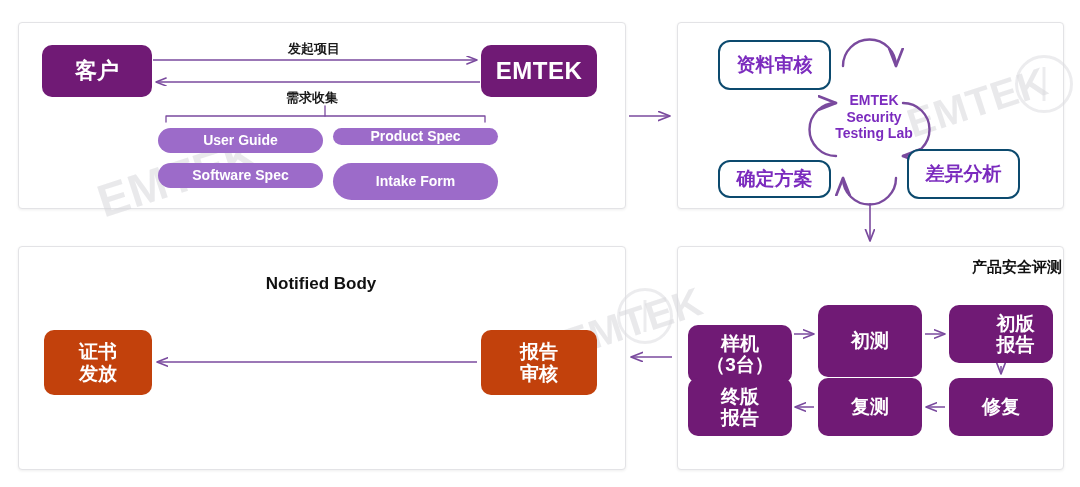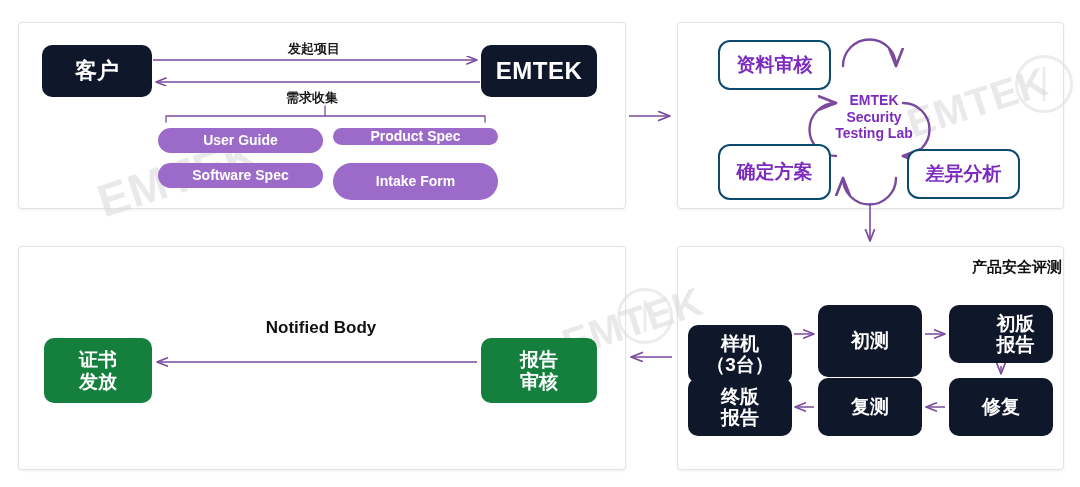--- a/index.html
+++ b/index.html
@@ -56,23 +56,23 @@
     position:absolute;
     display:flex;align-items:center;justify-content:center;
     text-align:center;
     color:#ffffff;
     font-weight:700;
     line-height:1.12;
     border-radius:10px;
     box-sizing:border-box;
     white-space:pre-line;
   }
-  .fill-mid{ background:#0f172a; }
+  .fill-mid{ background:#701a75; }
   .fill-mid2{ background:#9c6bc9; }
-  .fill-deep{ background:#15803d;margin-top:8px; }
+  .fill-deep{ background:#c2410c; }
   .outline{
     background:#ffffff;
     border:2px solid #0c4a6e;
     color:#7b2bbe;
     border-radius:12px;
   }
   .pill{ border-radius:999px; }
 
   
   #n-customer{left:42px; top:45px; width:110px; height:52px; font-size:22px;}
@@ -87,34 +87,34 @@
   #lbl-collect{left:286px; top:89px;}
 
   #p-user-guide   {left:158px; top:128px; width:165px; height:25px; font-size:14px;}
   #p-product-spec {left:333px; top:128px; width:165px; height:17px; font-size:14px;}
   #p-software-spec{left:158px; top:163px; width:165px; height:25px; font-size:14px;}
   #p-intake-form  {left:333px; top:163px; width:165px; height:37px; font-size:14px;}
 
   
   #n-review   {left:718px; top:40px;  width:113px; height:50px; font-size:19px;}
   #n-assess   {left:907px; top:40px;  width:113px; height:50px; font-size:19px;}
-  #n-plan     {left:718px; top:144px; width:113px; height:56px; font-size:19px;}
+  #n-plan     {left:718px; top:160px; width:113px; height:38px; font-size:19px;}
   #n-gap      {left:907px; top:149px; width:113px; height:50px; font-size:19px;}
   #lab-center{
     position:absolute;
     left:826px;top:88px;width:96px;height:58px;
     display:flex;flex-direction:column;align-items:center;justify-content:center;
     color:#7b2bbe;font-weight:700;font-size:14px;line-height:1.18;
     text-align:center;pointer-events:none;
   }
 
   
   #title-nb{
     position:absolute;left:18px;top:274px;width:606px;
-    text-align:center;font-size:17px;font-weight:700;color:#111;margin-top:44px;
+    text-align:center;font-size:17px;font-weight:700;color:#111;
   }
   #n-cert  {left:44px;  top:330px; width:108px; height:65px; font-size:19px;}
   #n-report{left:481px; top:330px; width:116px; height:65px; font-size:19px;}
 
   
   #title-psa{
     position:absolute;left:677px;top:258px;width:385px;
     text-align:right;font-size:15px;font-weight:700;color:#111;
   }
   #b-sample {left:688px; top:305px; width:104px; height:58px; font-size:19px;margin-top:20px;}

